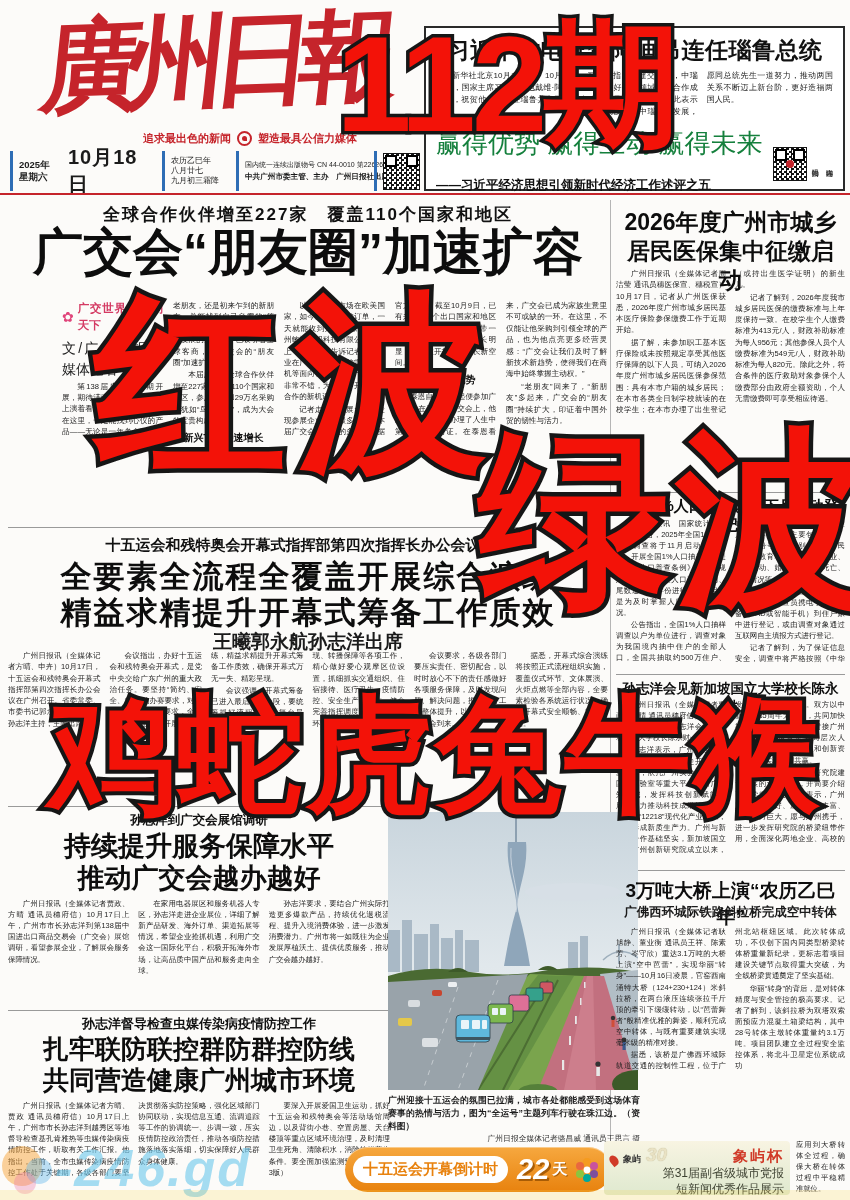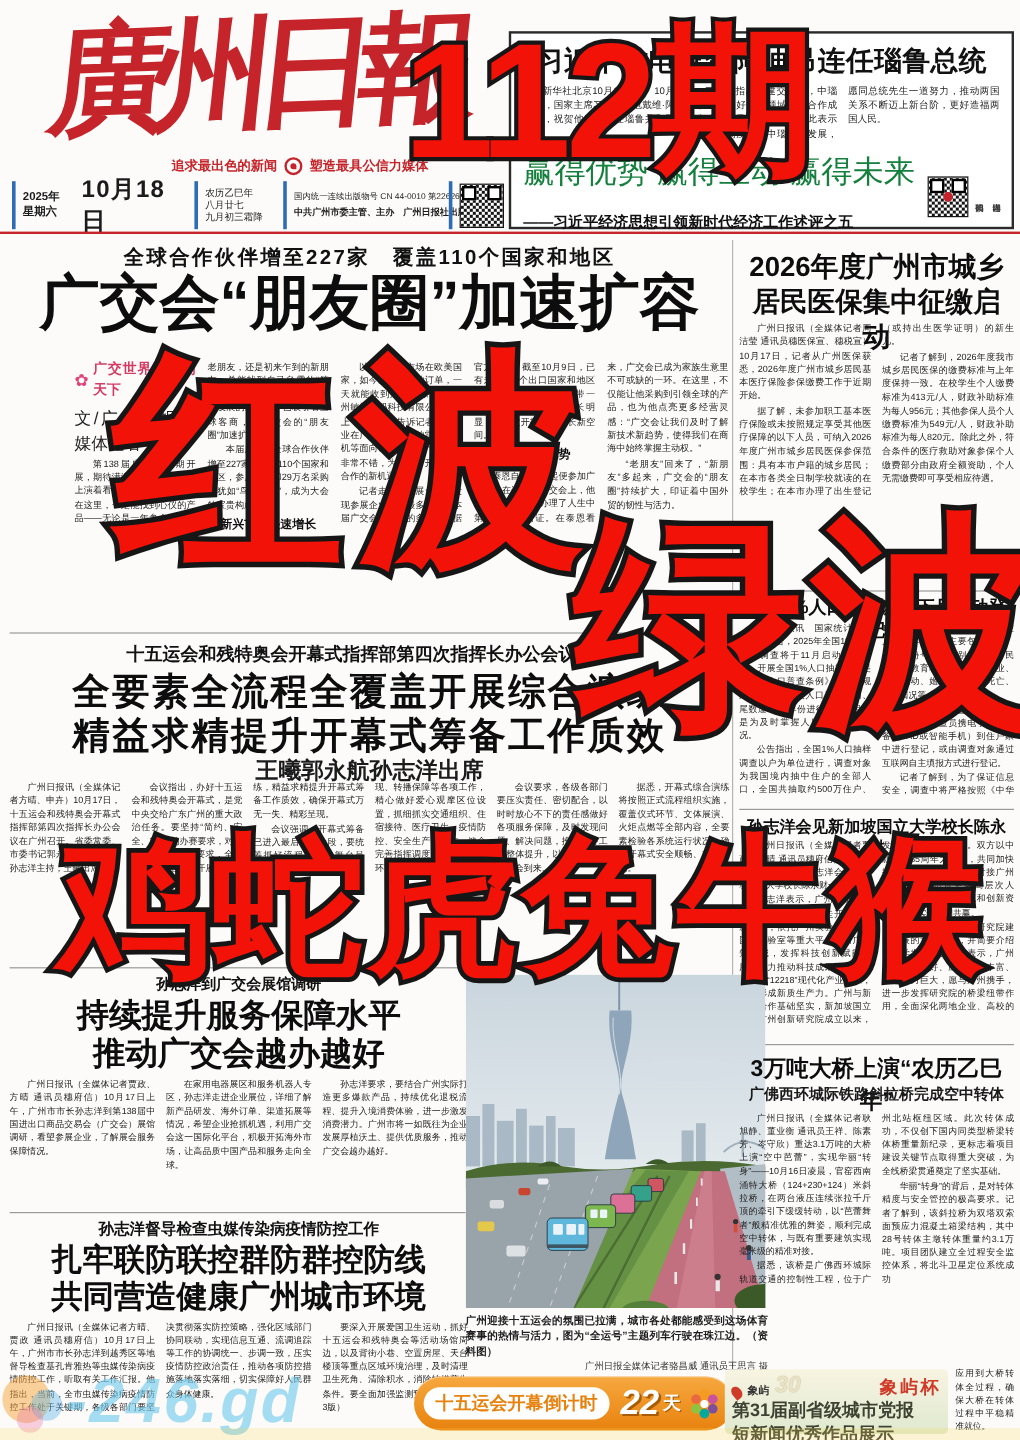--- a/index.html
+++ b/index.html
@@ -60,21 +60,21 @@
   .cdown .pill{background:#fff;border-radius:14px;padding:4px 10px;color:#e8820e;font-weight:900;font-size:15px;white-space:nowrap}
   .cdown .days{color:#fff;font-size:29px;font-weight:900;font-style:italic;margin:0 3px 0 9px;text-shadow:2px 2px 0 #a85c06}
   .cdown .unit{color:#fff;font-weight:900;font-size:15px;text-shadow:1px 1px 0 #a85c06}
   
   .award{position:absolute;left:604px;top:1141px;width:186px;height:54px;background:linear-gradient(180deg,#f8f4e2,#dfe9cf);border-radius:4px;padding:3px 6px;z-index:20}
   .award .row1{display:flex;align-items:flex-end;gap:5px}
   .award .flame{width:8px;height:11px;background:#d03a28;border-radius:50% 50% 50% 0;transform:rotate(-40deg)}
   .award .brand{font-size:9px;font-weight:800;color:#333}
   .award .anniv{font-size:19px;font-weight:700;font-style:italic;color:#e9e2c4;text-shadow:0 0 1px #b3ab85}
   .award .cup{margin-left:auto;font-size:15px;font-weight:900;color:#d03a28;letter-spacing:2px}
-  .award .l{font-size:15px;font-weight:700;color:#3e4232;text-align:left;line-height:1.3}
+  .award .l{font-size:12px;font-weight:400;color:#3e4232;text-align:right;line-height:1.3}
   
   .wm{position:absolute;z-index:40;pointer-events:none}
   .wm-text{left:55px;top:1138px;font-size:52px;font-weight:900;font-style:italic;color:rgba(110,200,235,.62);letter-spacing:2px}
   .wm-blob{border-radius:50%}
   .photo-wrap{position:absolute;left:388px;top:812px;width:250px;height:278px;overflow:hidden}
   .caption{position:absolute;left:388px;top:1094px;width:252px;font-size:8.8px;font-weight:600;line-height:1.45;text-align:justify;color:#1e1e1e}
   .credit{font-weight:400;font-size:7.8px;text-align:right;color:#333;margin-top:1px}
 </style>
 </head>
 <body>

